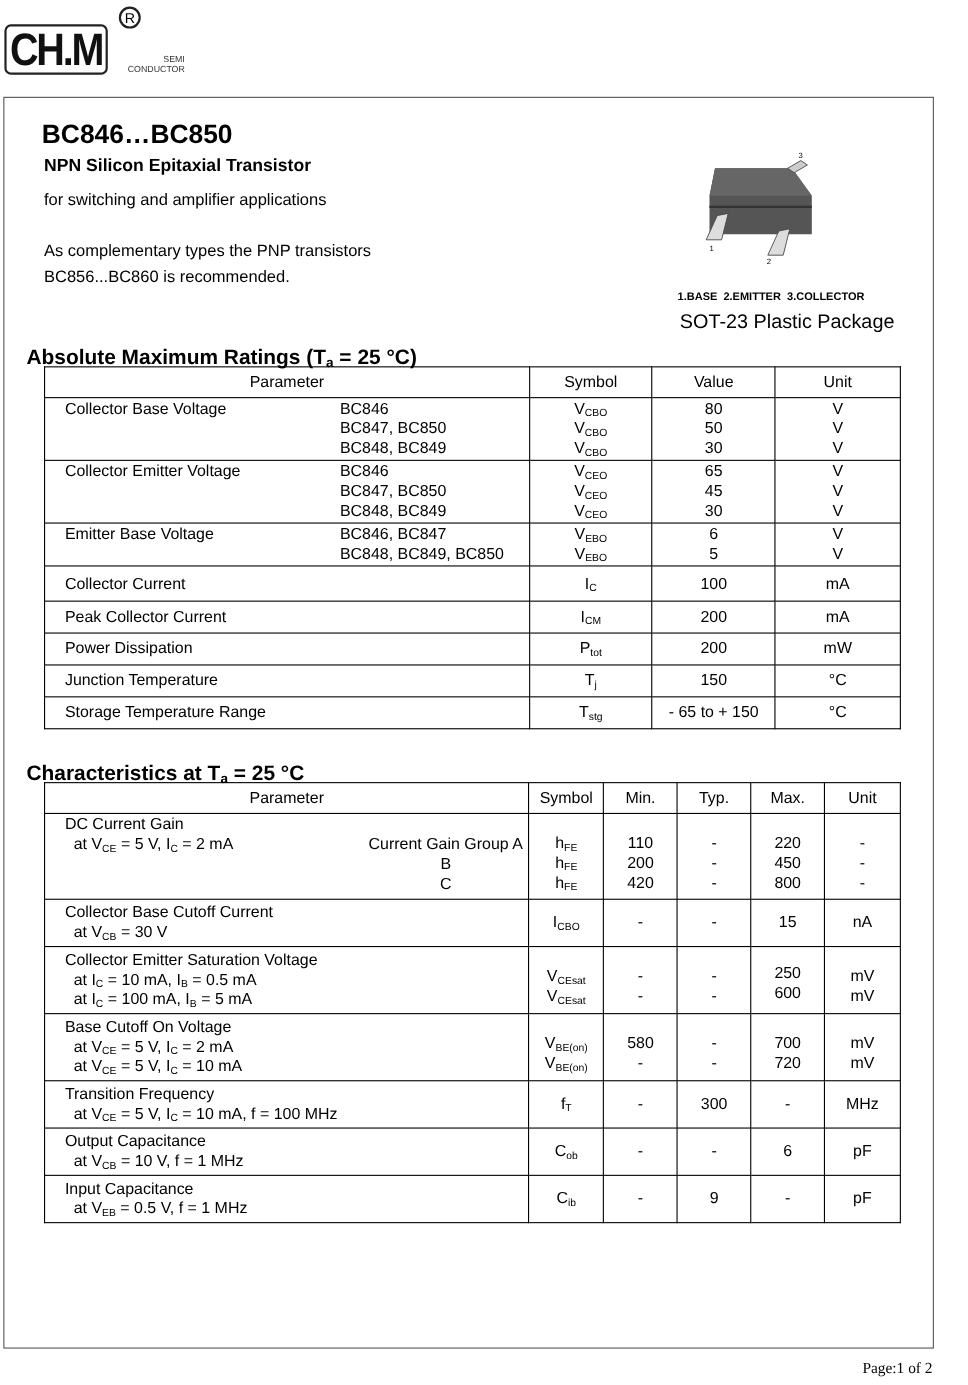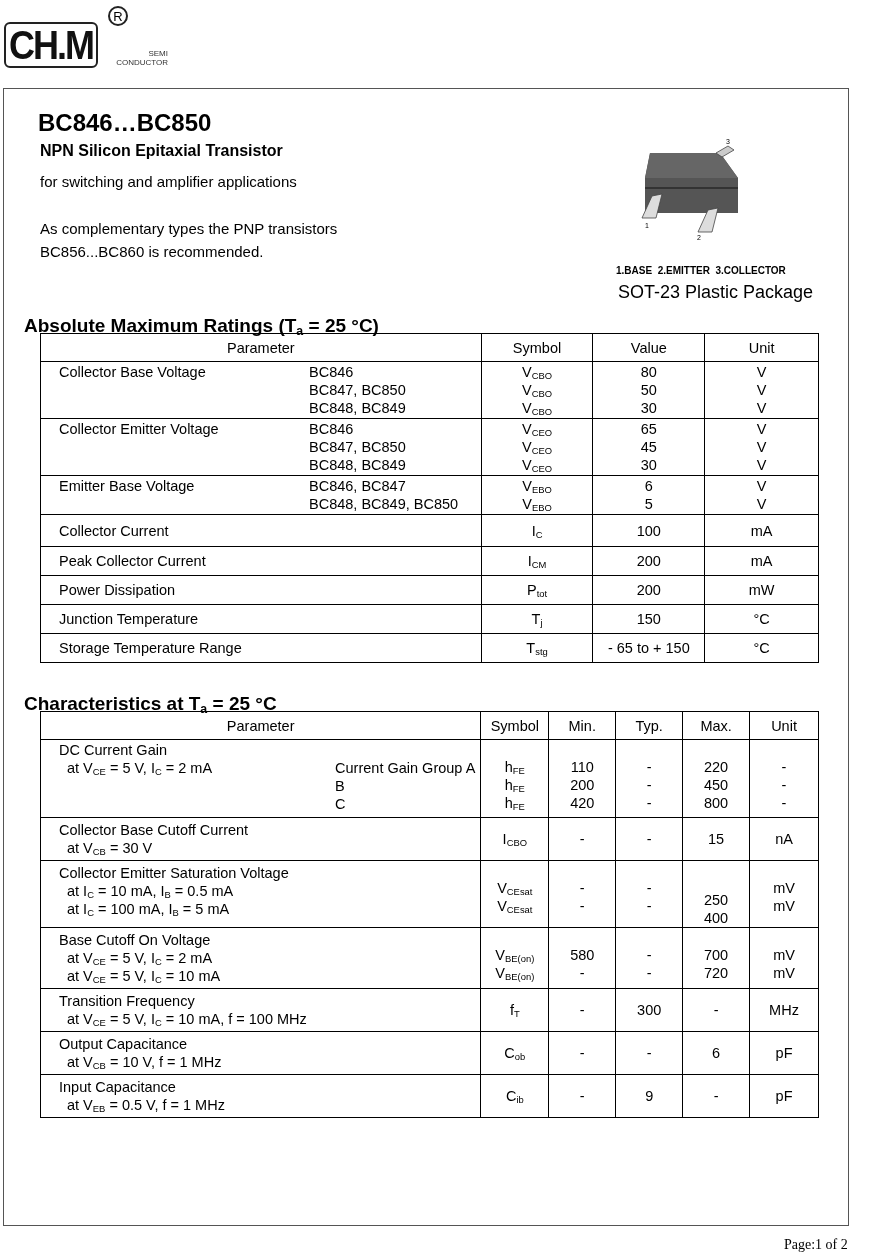--- a/index.html
+++ b/index.html
@@ -203,21 +203,21 @@
         <th>Min.</th>
         <th>Typ.</th>
         <th>Max.</th>
         <th>Unit</th>
       </tr>
       <tr>
         <td class="pcell" style="padding-left:18px;padding-top:1px;padding-bottom:4px">
           <div class="ln">DC Current Gain</div>
           <div style="display:flex" class="ln">
             <div style="flex:1;padding-left:8px">at V<sub>CE</sub> = 5 V, I<sub>C</sub> = 2 mA</div>
-            <div style="text-align:left;padding-right:5px">
+            <div style="text-align:center;padding-right:5px">
               <div>Current Gain Group A</div>
               <div>B</div>
               <div>C</div>
             </div>
           </div>
         </td>
         <td class="c ln" style="vertical-align:top;padding-top:18px">
           <div>h<sub>FE</sub></div>
           <div>h<sub>FE</sub></div>
           <div>h<sub>FE</sub></div>
@@ -265,23 +265,23 @@
           <div>V<sub>CEsat</sub></div>
         </td>
         <td class="c ln" style="vertical-align:top;padding-top:18px">
           <div>-</div>
           <div>-</div>
         </td>
         <td class="c ln" style="vertical-align:top;padding-top:18px">
           <div>-</div>
           <div>-</div>
         </td>
-        <td class="c ln" style="vertical-align:top;padding-top:30px">
+        <td class="c ln" style="vertical-align:top;padding-top:15px">
           <div>250</div>
-          <div>400</div>
+          <div>600</div>
         </td>
         <td class="c ln" style="vertical-align:top;padding-top:18px">
           <div>mV</div>
           <div>mV</div>
         </td>
       </tr>
       <tr>
         <td class="pcell" style="padding-top:3px;padding-bottom:3px">
           <div class="ln">Base Cutoff On Voltage</div>
           <div class="ln" style="padding-left:8px">at V<sub>CE</sub> = 5 V, I<sub>C</sub> = 2 mA</div>

